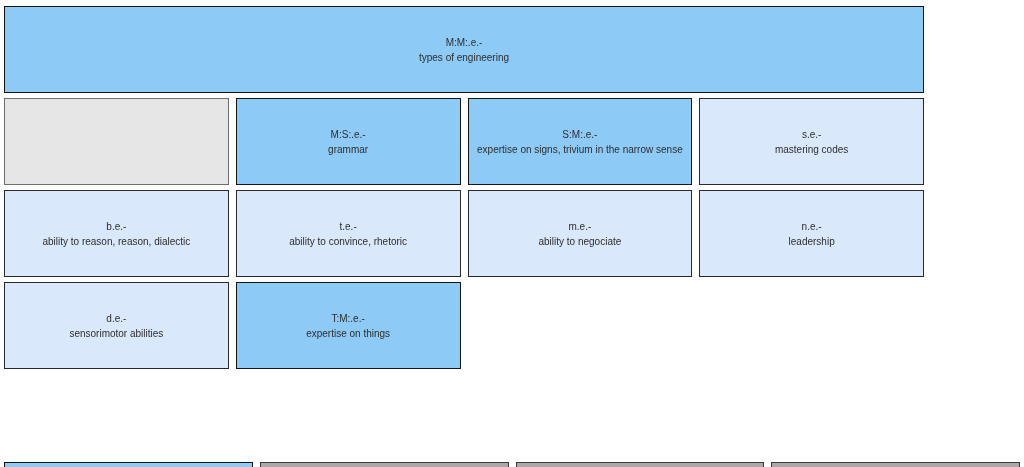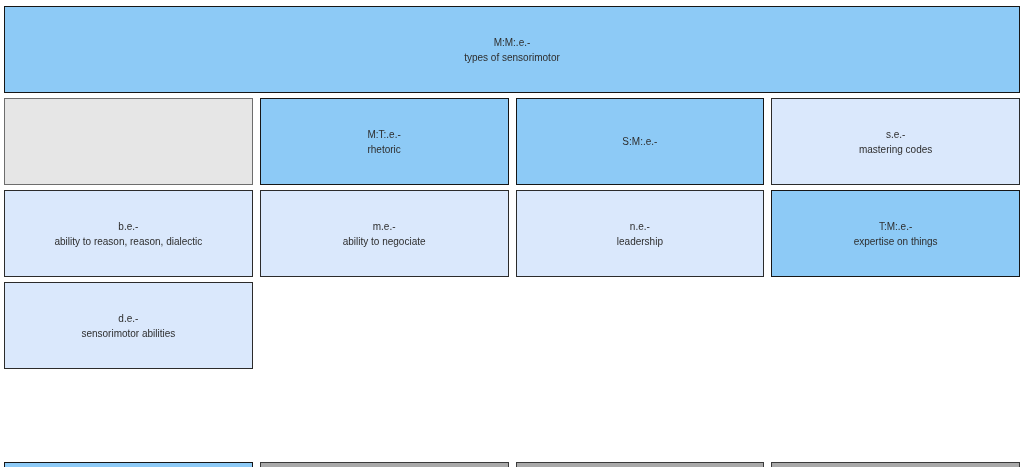--- a/index.html
+++ b/index.html
@@ -15,21 +15,21 @@
   html,body{margin:0;padding:0;background:#ffffff;}
   .canvas{
     position:relative;
     width:1024px;height:467px;
     background:#ffffff;
     overflow:hidden;
     font-family:"Liberation Sans","DejaVu Sans",sans-serif;
   }
   .grid{
     position:absolute;
-    left:4px;top:6px;width:1016px;
+    left:4px;top:6px;width:920px;
     display:grid;
     grid-template-columns:repeat(4,1fr);
     grid-auto-rows:87px;
     column-gap:7px;
     row-gap:5px;
   }
   .cell{
     border:1.5px solid var(--border-dark);
     display:flex;
     flex-direction:column;
@@ -57,57 +57,62 @@
   .partial-gray-cell{background:var(--partial-gray);border-color:#3a3a3a;}
 </style>
 </head>
 <body>
 
 <div class="canvas">
   <div class="grid">
 
     <div class="cell blue span4">
       <div class="code">M:M:.e.-</div>
-      <div class="label">types of sensorimotor</div>
+      <div class="label">types of engineering</div>
     </div>
 
     <div class="cell gray"></div>
     <div class="cell blue">
-      <div class="code">M:T:.e.-</div>
-      <div class="label">rhetoric</div>
+      <div class="code">M:S:.e.-</div>
+      <div class="label">grammar</div>
     </div>
 
     <div class="cell blue">
       <div class="code">S:M:.e.-</div>
+      <div class="label">expertise on signs, trivium in the narrow sense</div>
     </div>
     <div class="cell light">
       <div class="code">s.e.-</div>
       <div class="label">mastering codes</div>
     </div>
     <div class="cell light">
       <div class="code">b.e.-</div>
       <div class="label">ability to reason, reason, dialectic</div>
+    </div>
+    <div class="cell light">
+      <div class="code">t.e.-</div>
+      <div class="label">ability to convince, rhetoric</div>
     </div>
 
     <div class="cell light">
       <div class="code">m.e.-</div>
       <div class="label">ability to negociate</div>
     </div>
     <div class="cell light">
       <div class="code">n.e.-</div>
       <div class="label">leadership</div>
     </div>
 
+    <div class="cell light">
+      <div class="code">d.e.-</div>
+      <div class="label">sensorimotor abilities</div>
+    </div>
     <div class="cell blue">
       <div class="code">T:M:.e.-</div>
       <div class="label">expertise on things</div>
-    </div>
-    <div class="cell light">
-      <div class="code">d.e.-</div>
-      <div class="label">sensorimotor abilities</div>
     </div>
   </div>
 
   <div class="partial-row">
     <div class="partial-cell partial-blue"></div>
     <div class="partial-cell partial-gray-cell"></div>
     <div class="partial-cell partial-gray-cell"></div>
     <div class="partial-cell partial-gray-cell"></div>
   </div>
 </div>

